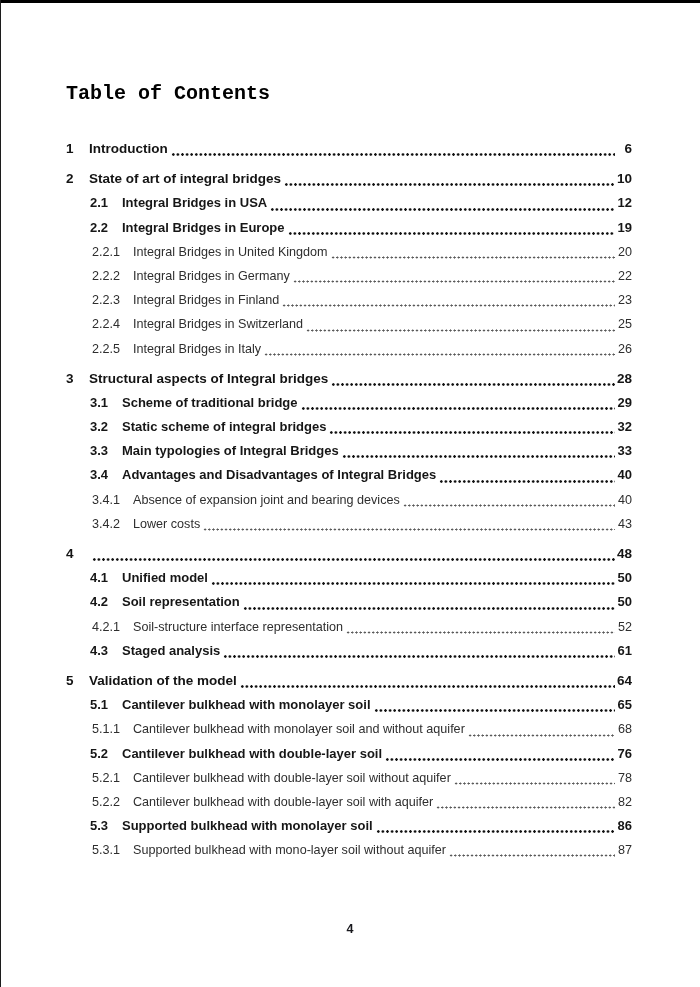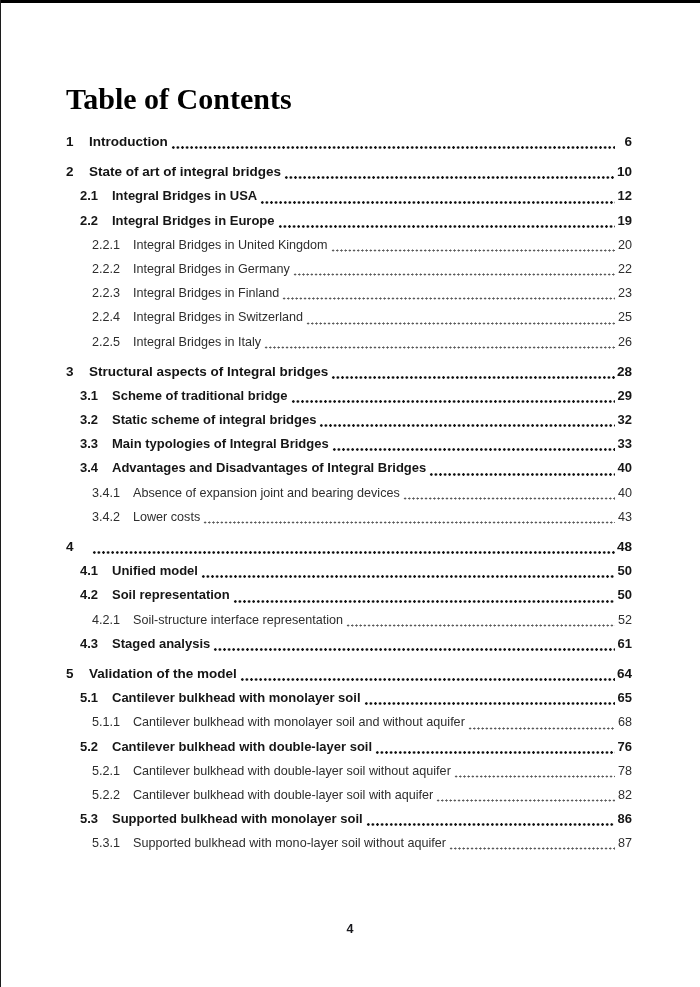--- a/index.html
+++ b/index.html
@@ -26,24 +26,24 @@
     width: 1px; height: 987px;
     background: #1c1c1c;
   }
   .content {
     position: absolute;
     left: 66px;
     top: 84px;
     width: 566px;
   }
   h1.toc-title {
-    margin: 0 0 16px 0;
-    font-family: Liberation Serif, serif;
-    font-weight: bold;
-    font-size: 30px;
+    margin: 0 0 33px 0;
+    font-family: Liberation Mono, monospace;
+    font-weight: bold;
+    font-size: 20px;
     line-height: 1.0;
     color: #000000;
   }
   .toc-row {
     display: flex;
     height: 24.2px;
     line-height: 24.2px;
     color: #1a1a1a;
     font-size: 13px;
     white-space: nowrap;
@@ -70,21 +70,21 @@
     margin-top: 6px;
     font-weight: bold;
     font-size: 13.5px;
     color: #141414;
   }
   .lvl1 .num { width: 23px; }
   .lvl2 {
     font-weight: bold;
     color: #161616;
   }
-  .lvl2 .num { margin-left: 14px; width: 32px; }
+  .lvl2 .num { margin-left: 24px; width: 32px; }
   .lvl3 {
     font-weight: normal;
     font-size: 12.6px;
     color: #2e2e2e;
   }
   .lvl3 .num { margin-left: 26px; width: 41px; }
   .lvl3 .dots {
     background-image: radial-gradient(circle, #5a5a5a 0.9px, transparent 1.2px);
     background-size: 4.2px 5px;
   }

